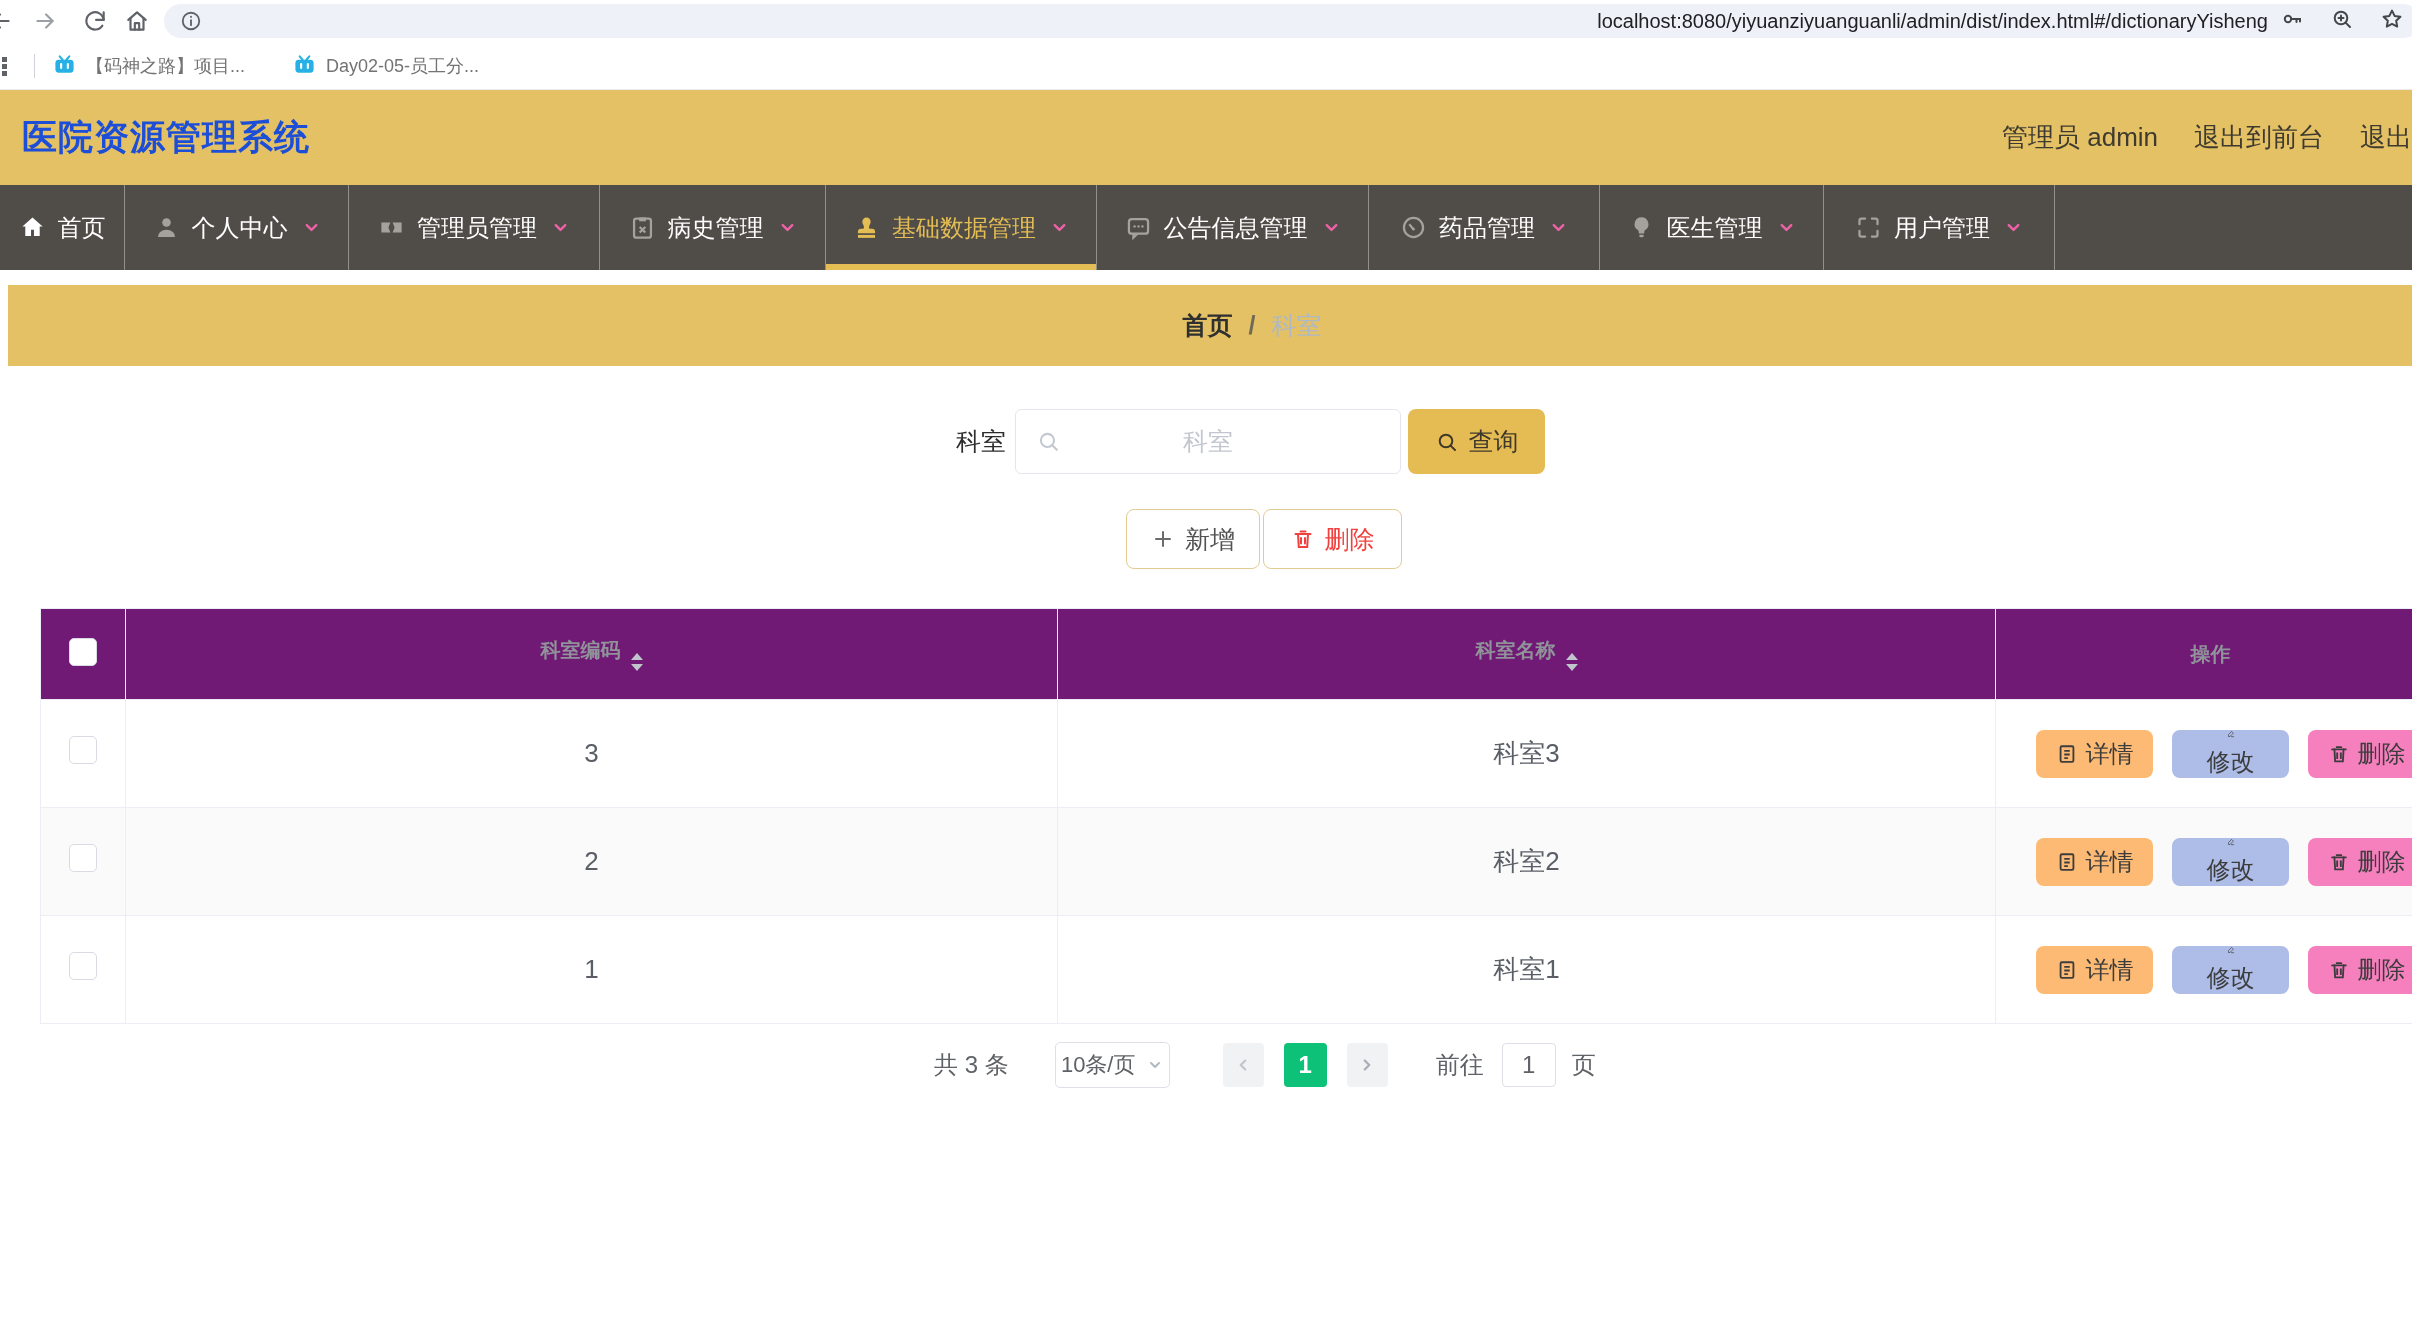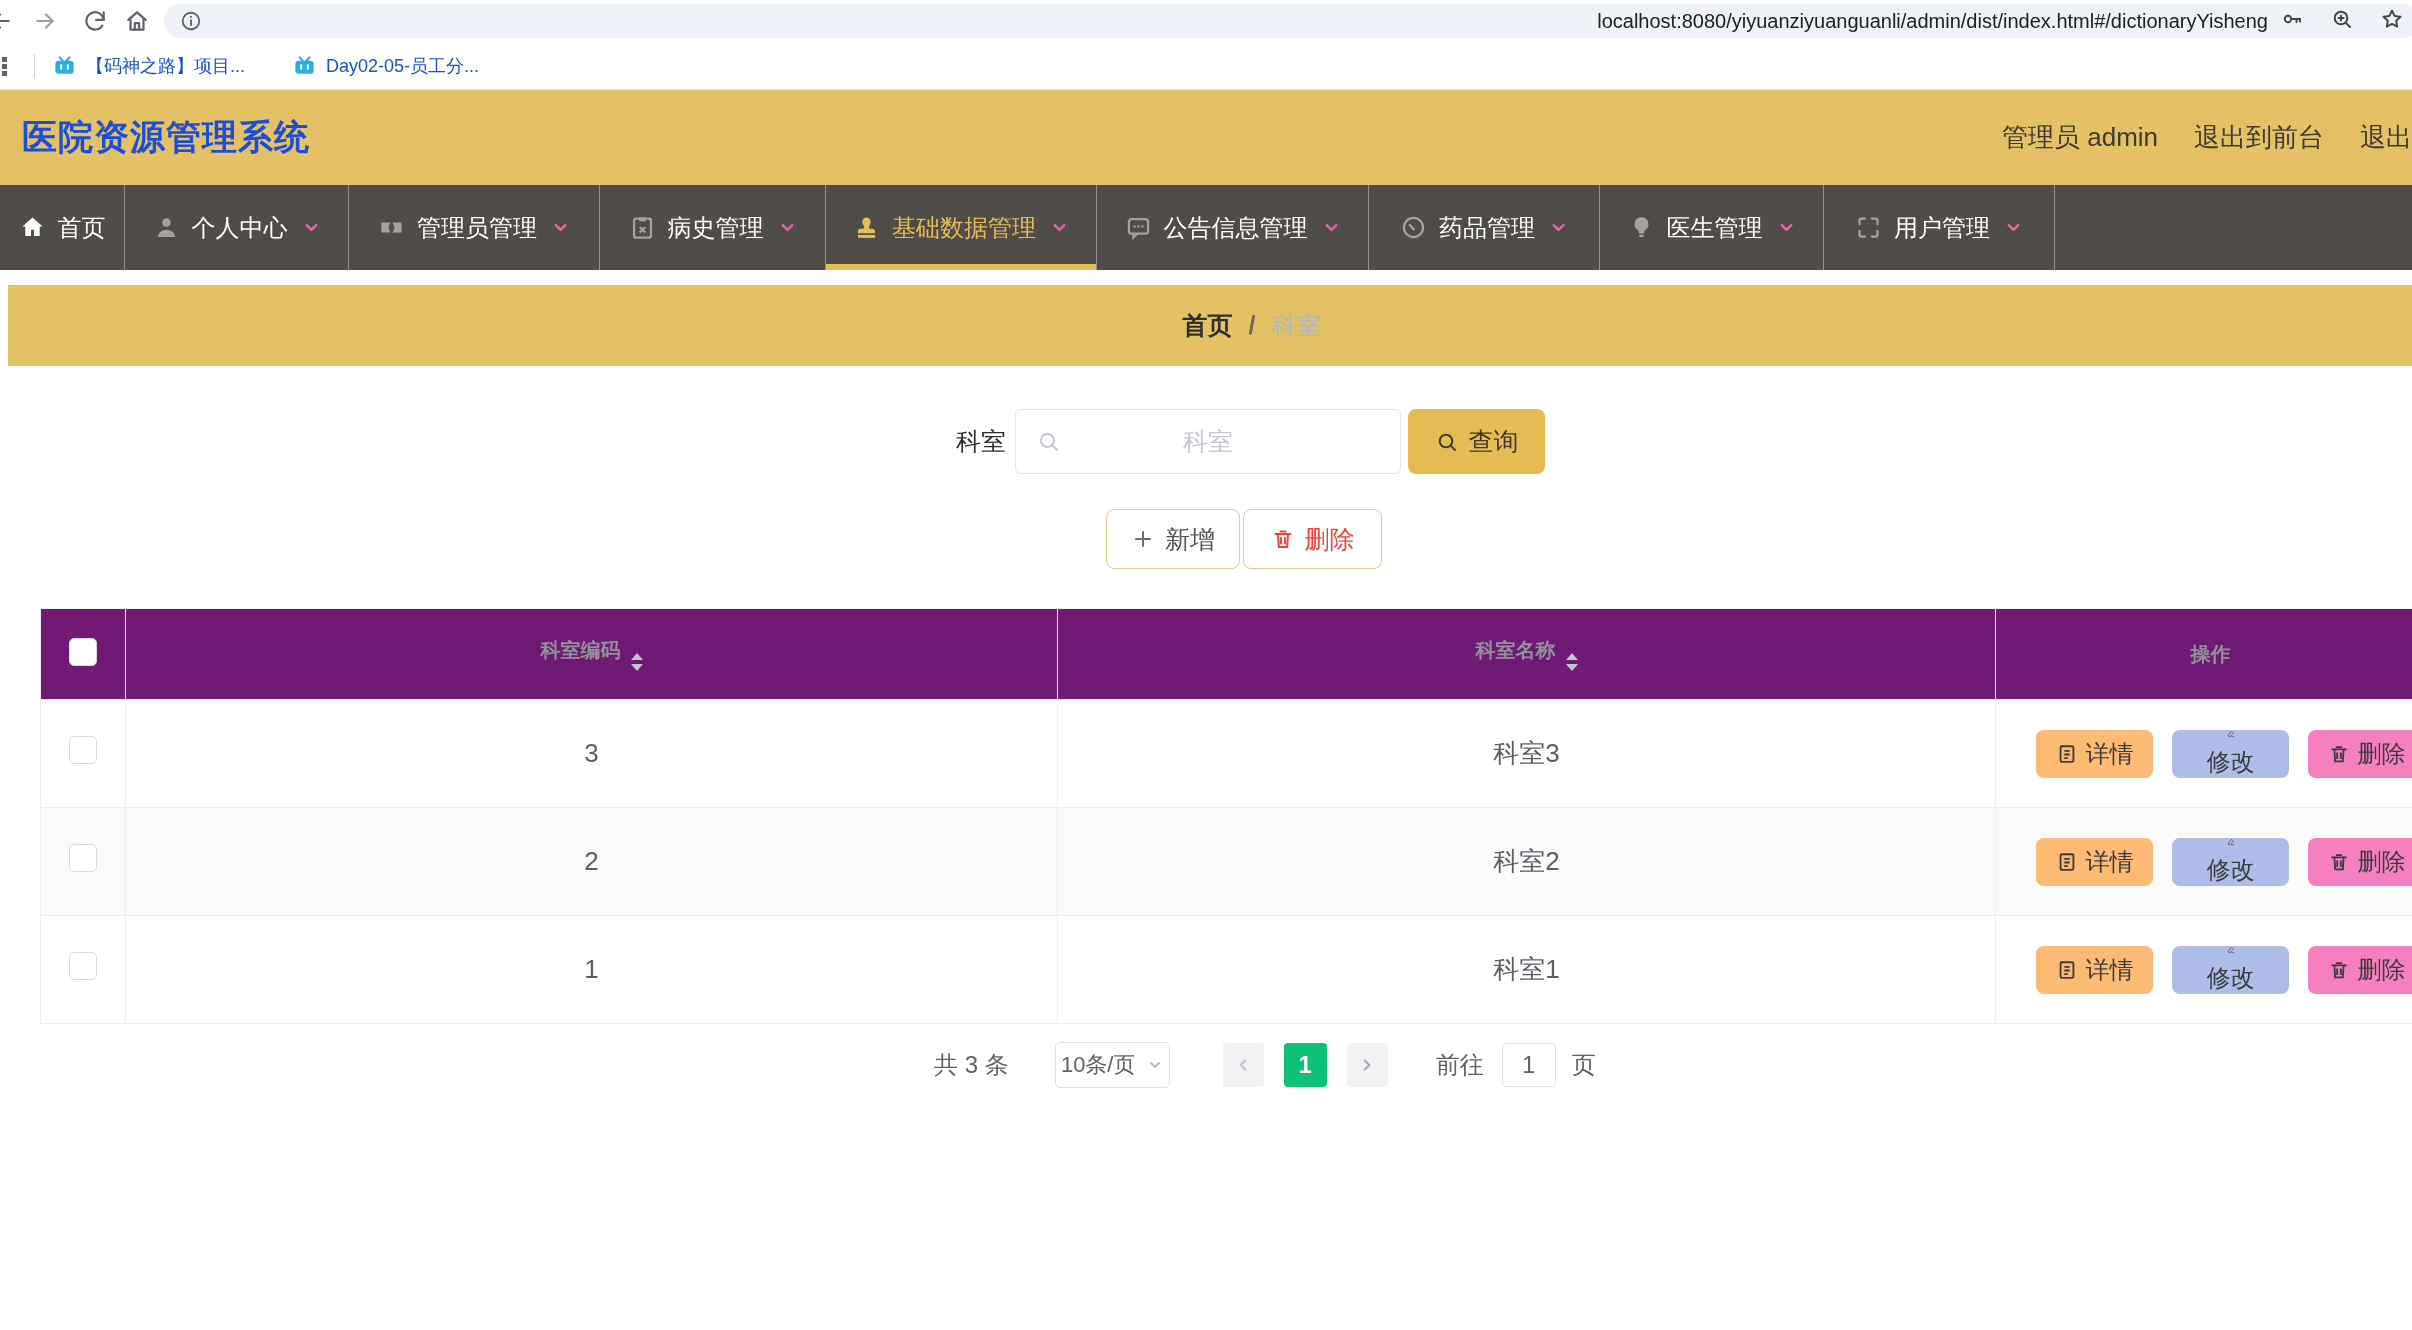--- a/index.html
+++ b/index.html
@@ -20,21 +20,21 @@
   .omni-info svg { width:22px; height:22px; }
   .omni-url { margin-left:14px; font-size:20px; color:#202124; white-space:nowrap; overflow:hidden; flex:1;text-align:right; }
   .omni-right { display:flex; align-items:center; gap:26px; margin-left:12px; color:#44474a; }
   .omni-right svg { width:24px; height:24px; }
 
   .bookmarks-bar { height:48px; display:flex; align-items:center; background:#fff;
     border-bottom:1px solid #e8eaed; }
   .apps-grid { margin-left:-8px; color:#5f6368; display:inline-flex; }
   .apps-grid svg { width:24px; height:24px; }
   .bm-divider { width:1px; height:24px; background:#d0d3d8; margin:0 18px; }
-  .bookmark { display:flex; align-items:flex-end; gap:10px; font-size:18px; color:#1d4ed8; margin-right:48px; cursor:pointer; }
+  .bookmark { display:flex; align-items:flex-start; gap:10px; font-size:18px; color:#737373; margin-right:48px; cursor:pointer; }
   .bookmark svg { width:23px; height:23px; }
 
   
   .app-header { height:95px; background:#e3c164; display:flex; align-items:center; position:relative; }
   .app-title { margin-left:22px; font-size:35px; font-weight:bold; color:#1d4ed8; letter-spacing:1px; }
   .header-right { position:absolute; left:2002px; top:0; height:95px; display:flex; align-items:center;
     gap:36px; font-size:26px; color:#3e3a30; white-space:nowrap; }
   .header-link { cursor:pointer; }
 
   
@@ -65,21 +65,21 @@
   .search-box .sb-icon svg { width:25px; height:25px; }
   .search-input { width:100%; height:100%; border:none; outline:none; background:transparent;
     text-align:center; font-size:25px; color:#606266; font-family:inherit; }
   .search-input::placeholder { color:#c2c6cf; }
   .query-btn { margin-left:7px; width:137px; height:65px; background:#e5bc53; border:none; border-radius:8px;
     color:#3f392a; font-size:25px; display:flex; align-items:center; justify-content:center; gap:10px;
     cursor:pointer; font-family:inherit; }
   .query-btn svg { width:24px; height:24px; }
 
   
-  .toolbar-row { margin-top:35px; display:flex; height:60px; }
+  .toolbar-row { margin-top:35px; display:flex; height:60px;padding-left:20px; }
   .tb-btn { height:60px; background:#fff; border:1px solid #e2cc92; border-radius:8px;
     display:flex; align-items:center; justify-content:center; gap:10px; font-size:25px; cursor:pointer; font-family:inherit; }
   .tb-btn svg { width:24px; height:24px; }
   .btn-add { margin-left:1106px; width:134px; color:#525252; }
   .btn-add svg { color:#6b6b6b; }
   .btn-delete-top { margin-left:3px; width:139px; color:#f0413e; }
 
   
   .table-wrap { margin:39px 0 0 40px; width:2385px; }
   table { border-collapse:collapse; table-layout:fixed; width:100%; }

